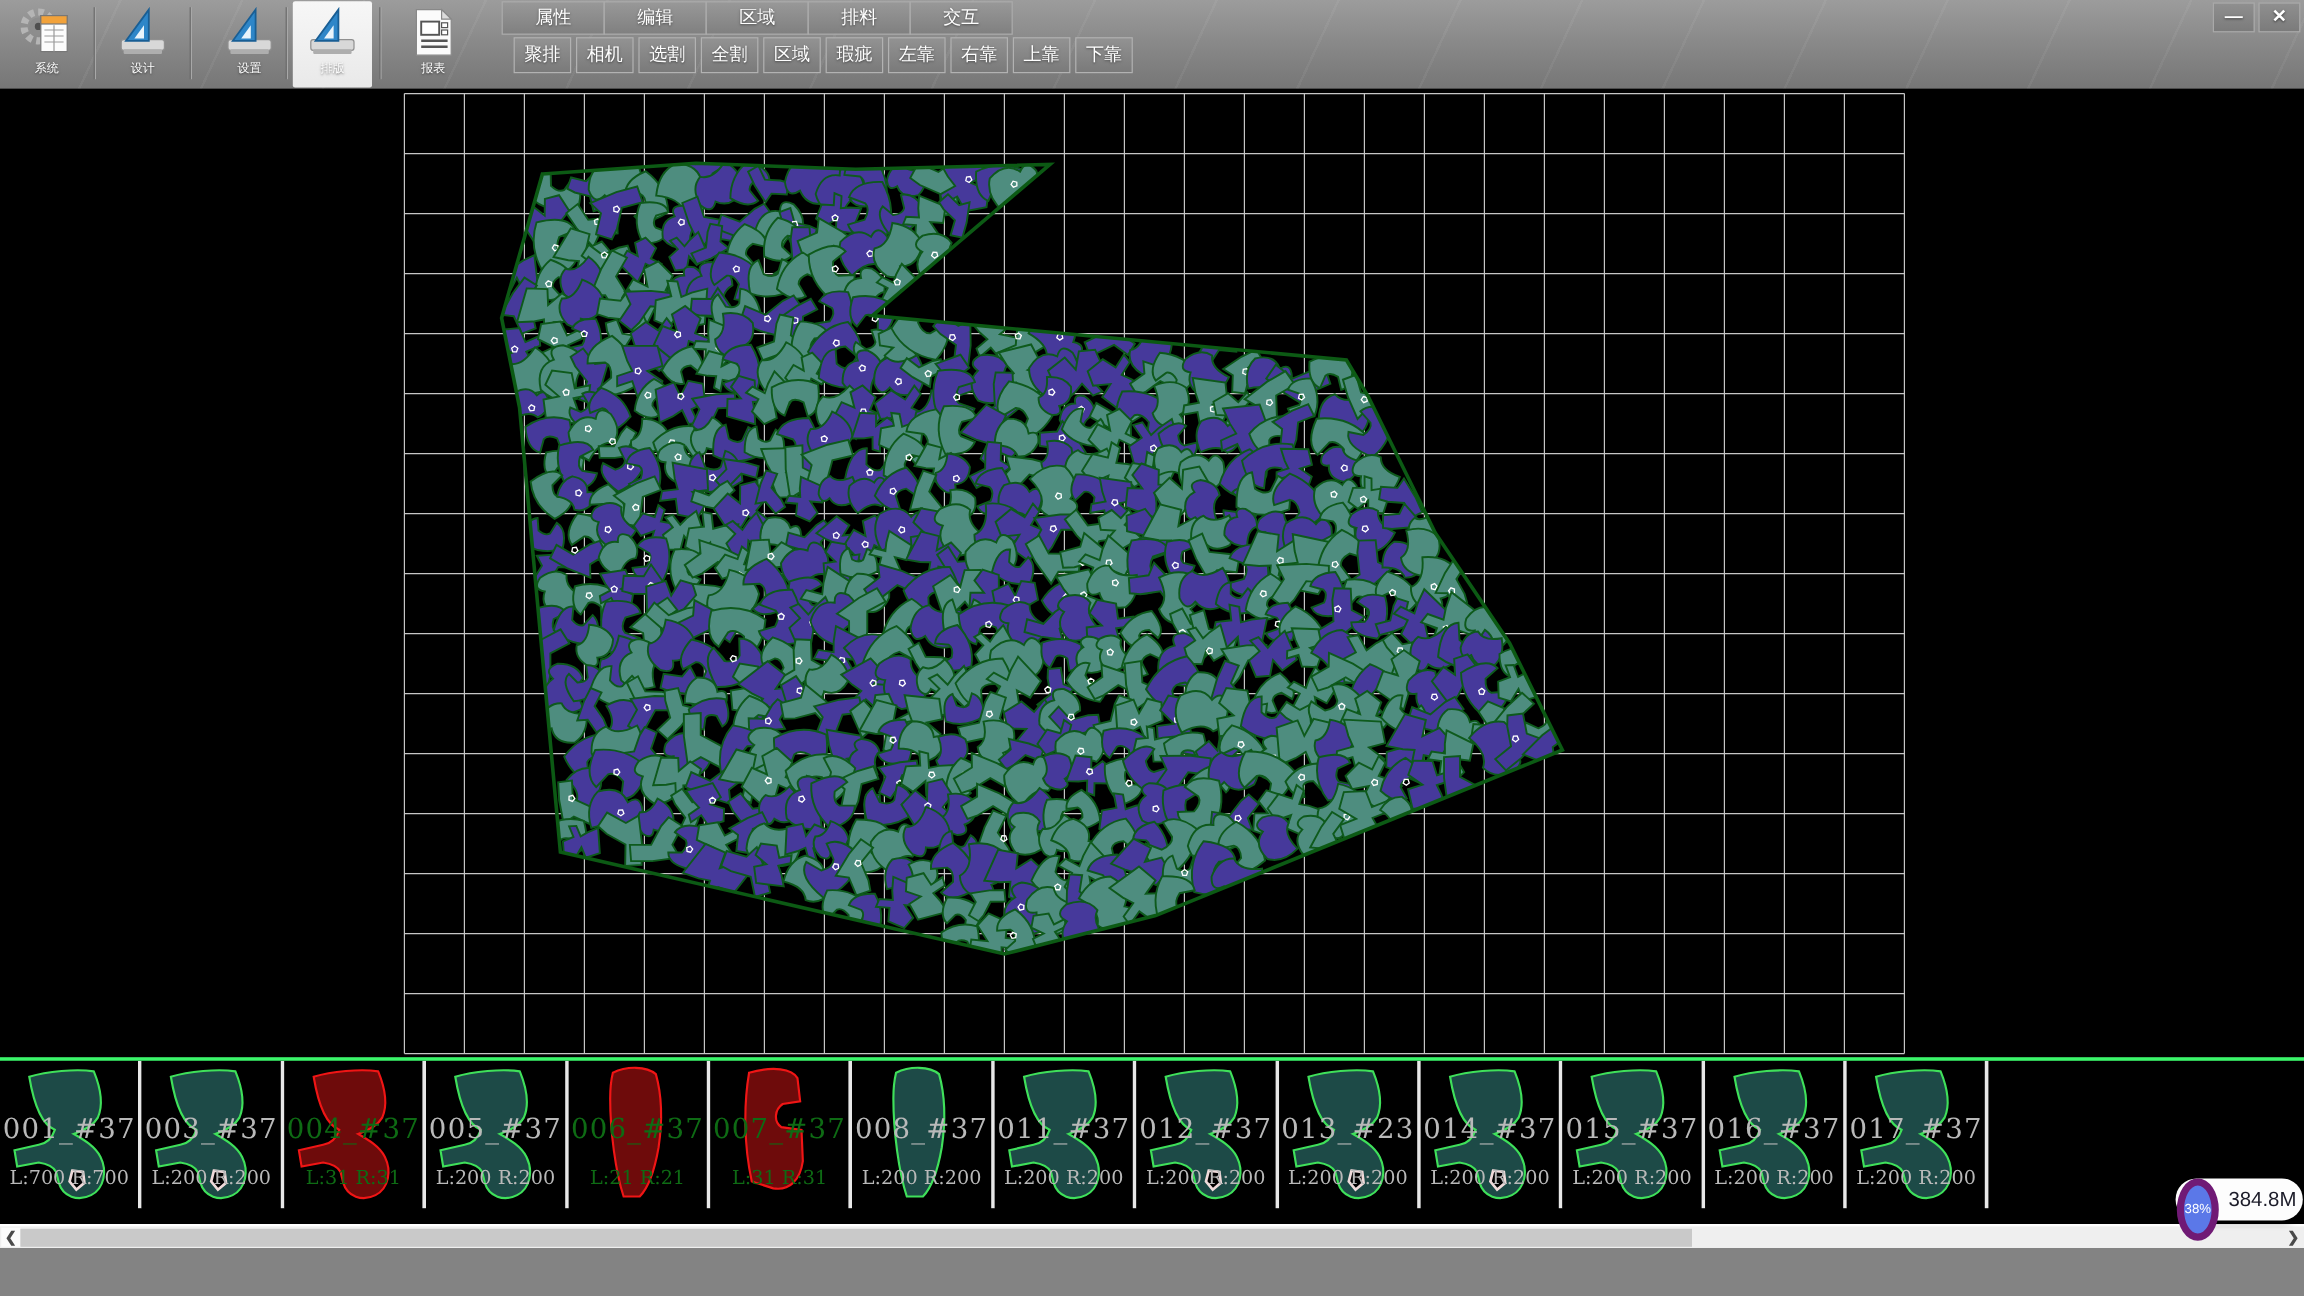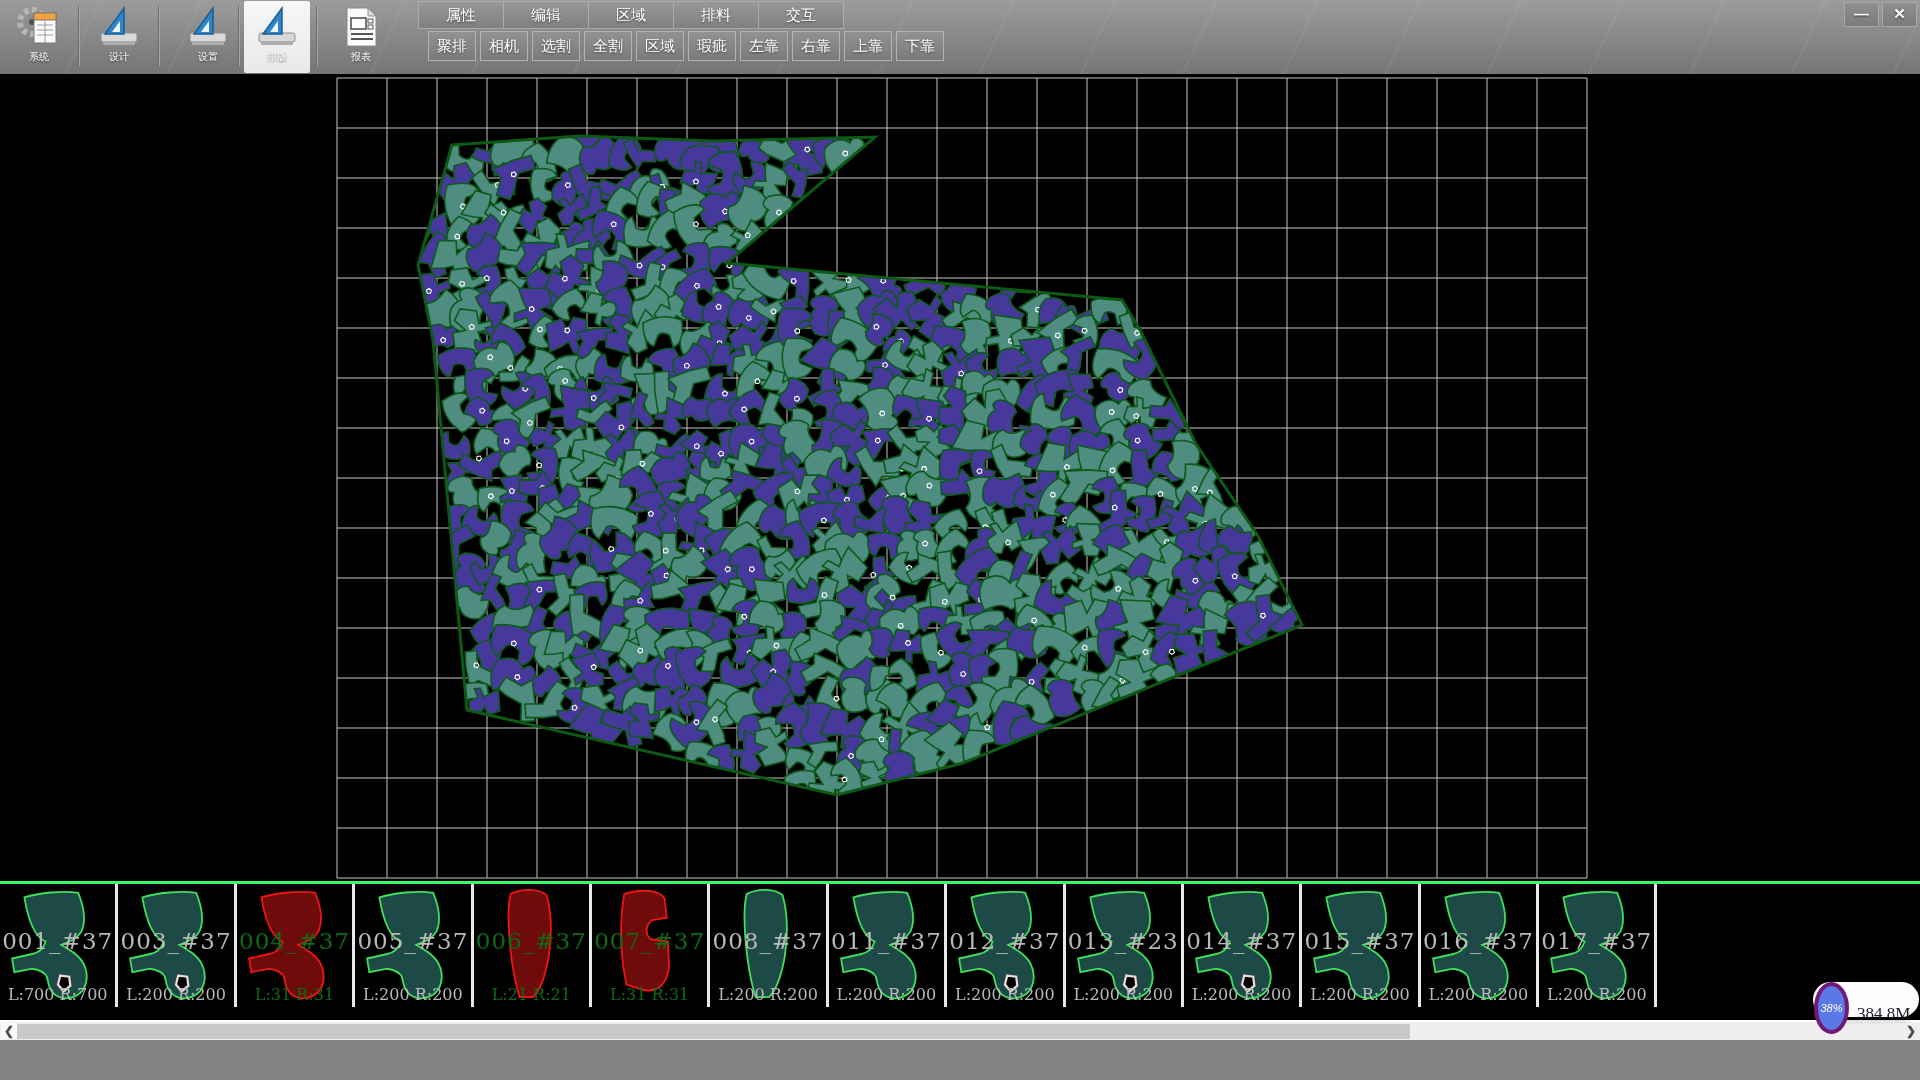--- a/index.html
+++ b/index.html
@@ -36,40 +36,40 @@
   .canvas svg{display:block;}
 
   
   .strip{position:absolute;left:0;top:881px;width:1920px;height:139px;background:#000;z-index:3;}
   .stripbar{height:3px;width:100%;}
   .cells{display:flex;height:123px;overflow:hidden;}
   .cell{position:relative;flex:0 0 115.4px;height:123px;border-right:3px solid #e8e8e8;background:#000;}
   .cell svg{position:absolute;left:2px;top:2px;width:112px;height:119px;}
   .cell .tlabel{position:absolute;left:0;top:44px;width:100%;text-align:center;
     font-family:"DejaVu Serif",serif;font-size:23px;letter-spacing:1px;}
-  .cell .tcounts{position:absolute;left:0;bottom:3px;width:100%;text-align:center;
+  .cell .tcounts{position:absolute;left:0;bottom:16px;width:100%;text-align:center;
     font-family:"DejaVu Serif",serif;font-size:16px;}
 
   
   .hscroll{position:absolute;left:0;top:1020px;width:1920px;height:20px;background:#efefef;
     border-top:2px solid #ffffff;box-sizing:border-box;z-index:3;}
   .hthumb{position:absolute;top:2px;height:15px;background:#c9c9c9;}
   .harrow{position:absolute;top:1px;width:16px;height:16px;background:#fbfbfb;color:#4a4a4a;
     font-size:12px;font-weight:bold;text-align:center;line-height:16px;}
   .harrow.left{left:1px;}
   .harrow.right{right:1px;background:#efefef;}
   .statusbar{position:absolute;left:0;top:1040px;width:1920px;height:40px;background:#838383;z-index:3;}
 
   
   .pill{position:absolute;left:1813px;top:982px;width:106px;height:35px;background:#fdfdfd;
     border-radius:18px;box-shadow:0 2px 6px rgba(0,0,0,.4);z-index:9;}
   .pillcircle{position:absolute;left:1px;top:0;width:35px;height:52px;border-radius:50%;
-    box-sizing:border-box;border:4px solid #701a75;color:#fff;font-size:11px;
-    display:flex;align-items:center;justify-content:center;font-style:italic;}
-  .pillsize{position:absolute;left:44px;top:14px;height:35px;line-height:35px;font-size:17px;color:#1b1b28;font-family:Liberation Serif, serif;}
+    box-sizing:border-box;border:6px solid #701a75;color:#fff;font-size:11px;
+    display:flex;align-items:center;justify-content:center;}
+  .pillsize{position:absolute;left:44px;top:0;height:35px;line-height:35px;font-size:17px;color:#1b1b28;}
 </style>
 </head>
 <body>
 
 <div class="app">
 
   <div class="toolbar">
     <div class="streaks"></div>
     <div id="bigButtons">
         <div class="bigbtn" style="left: 6px;">

